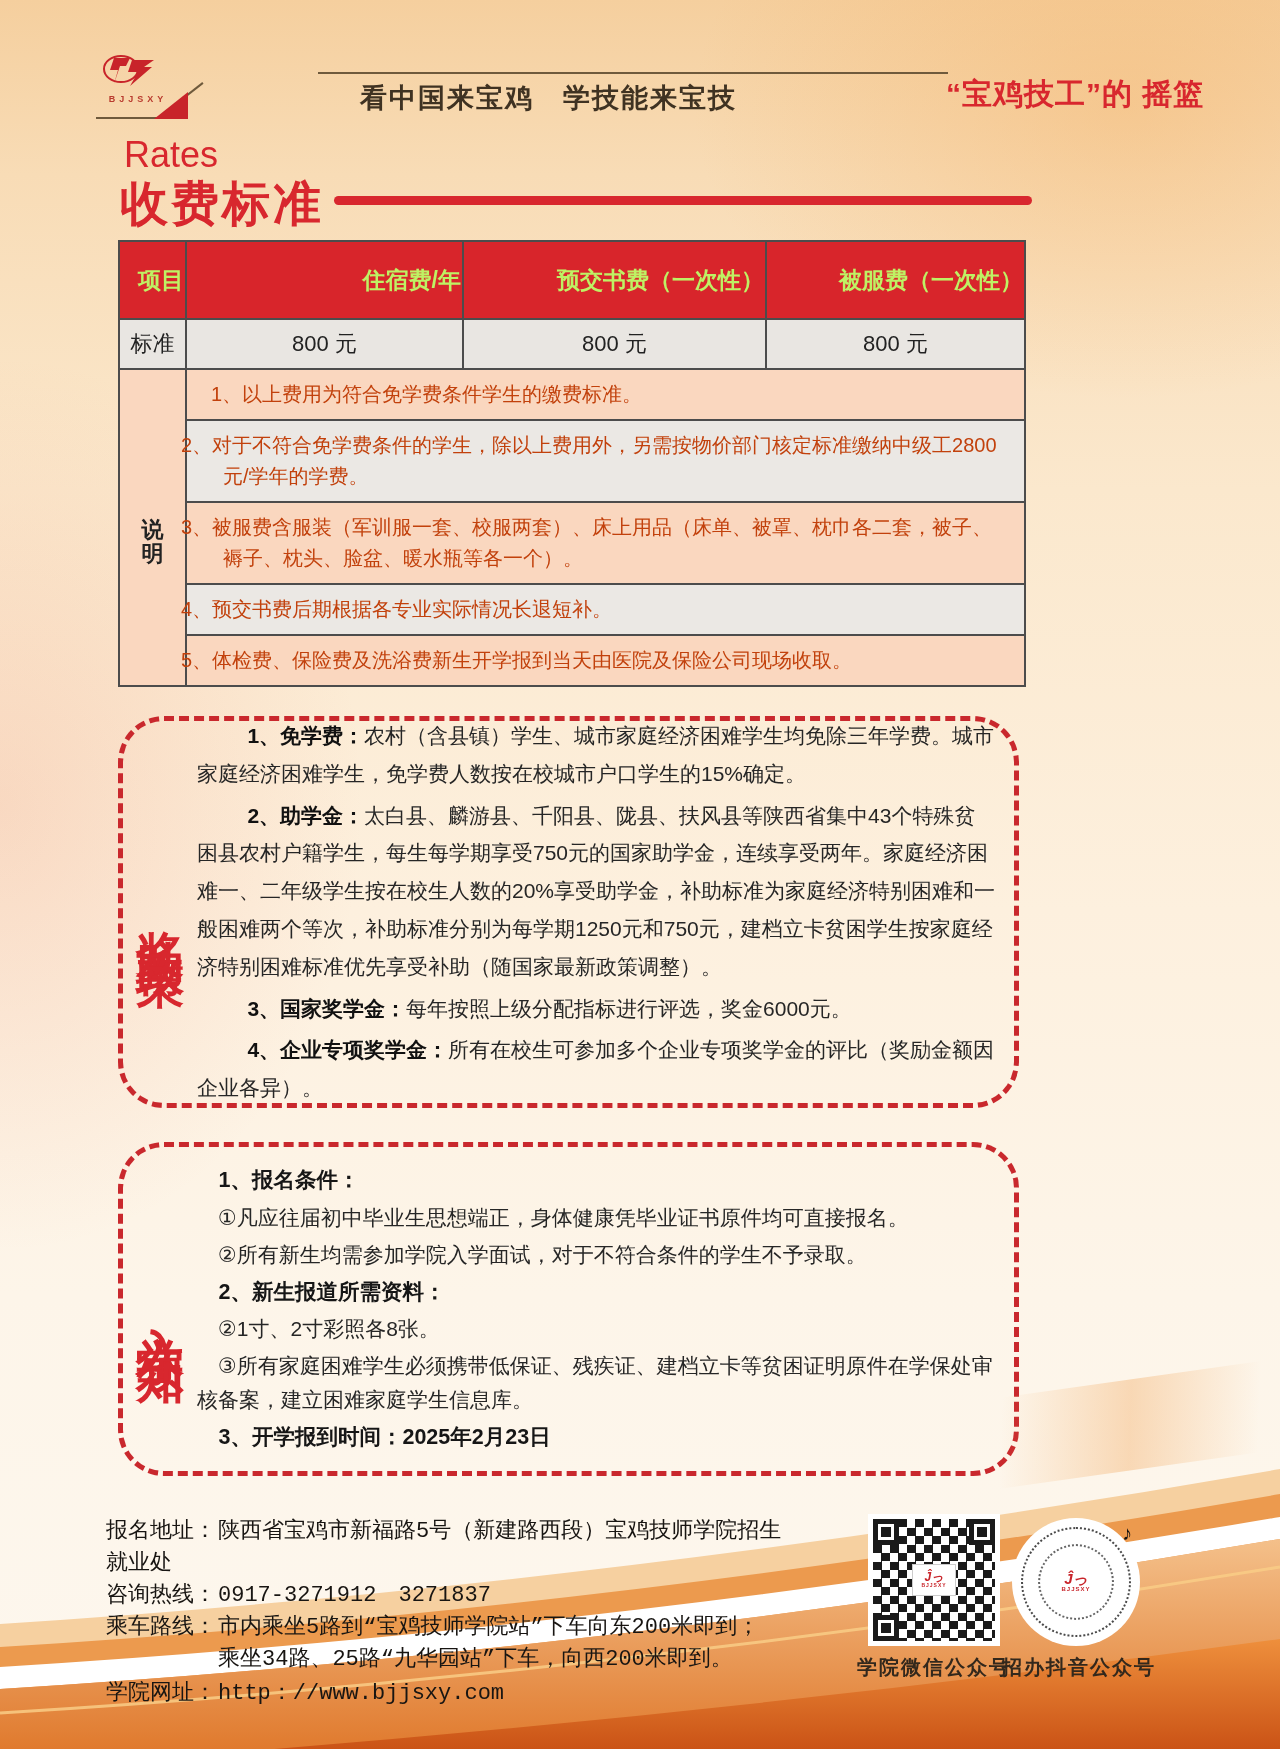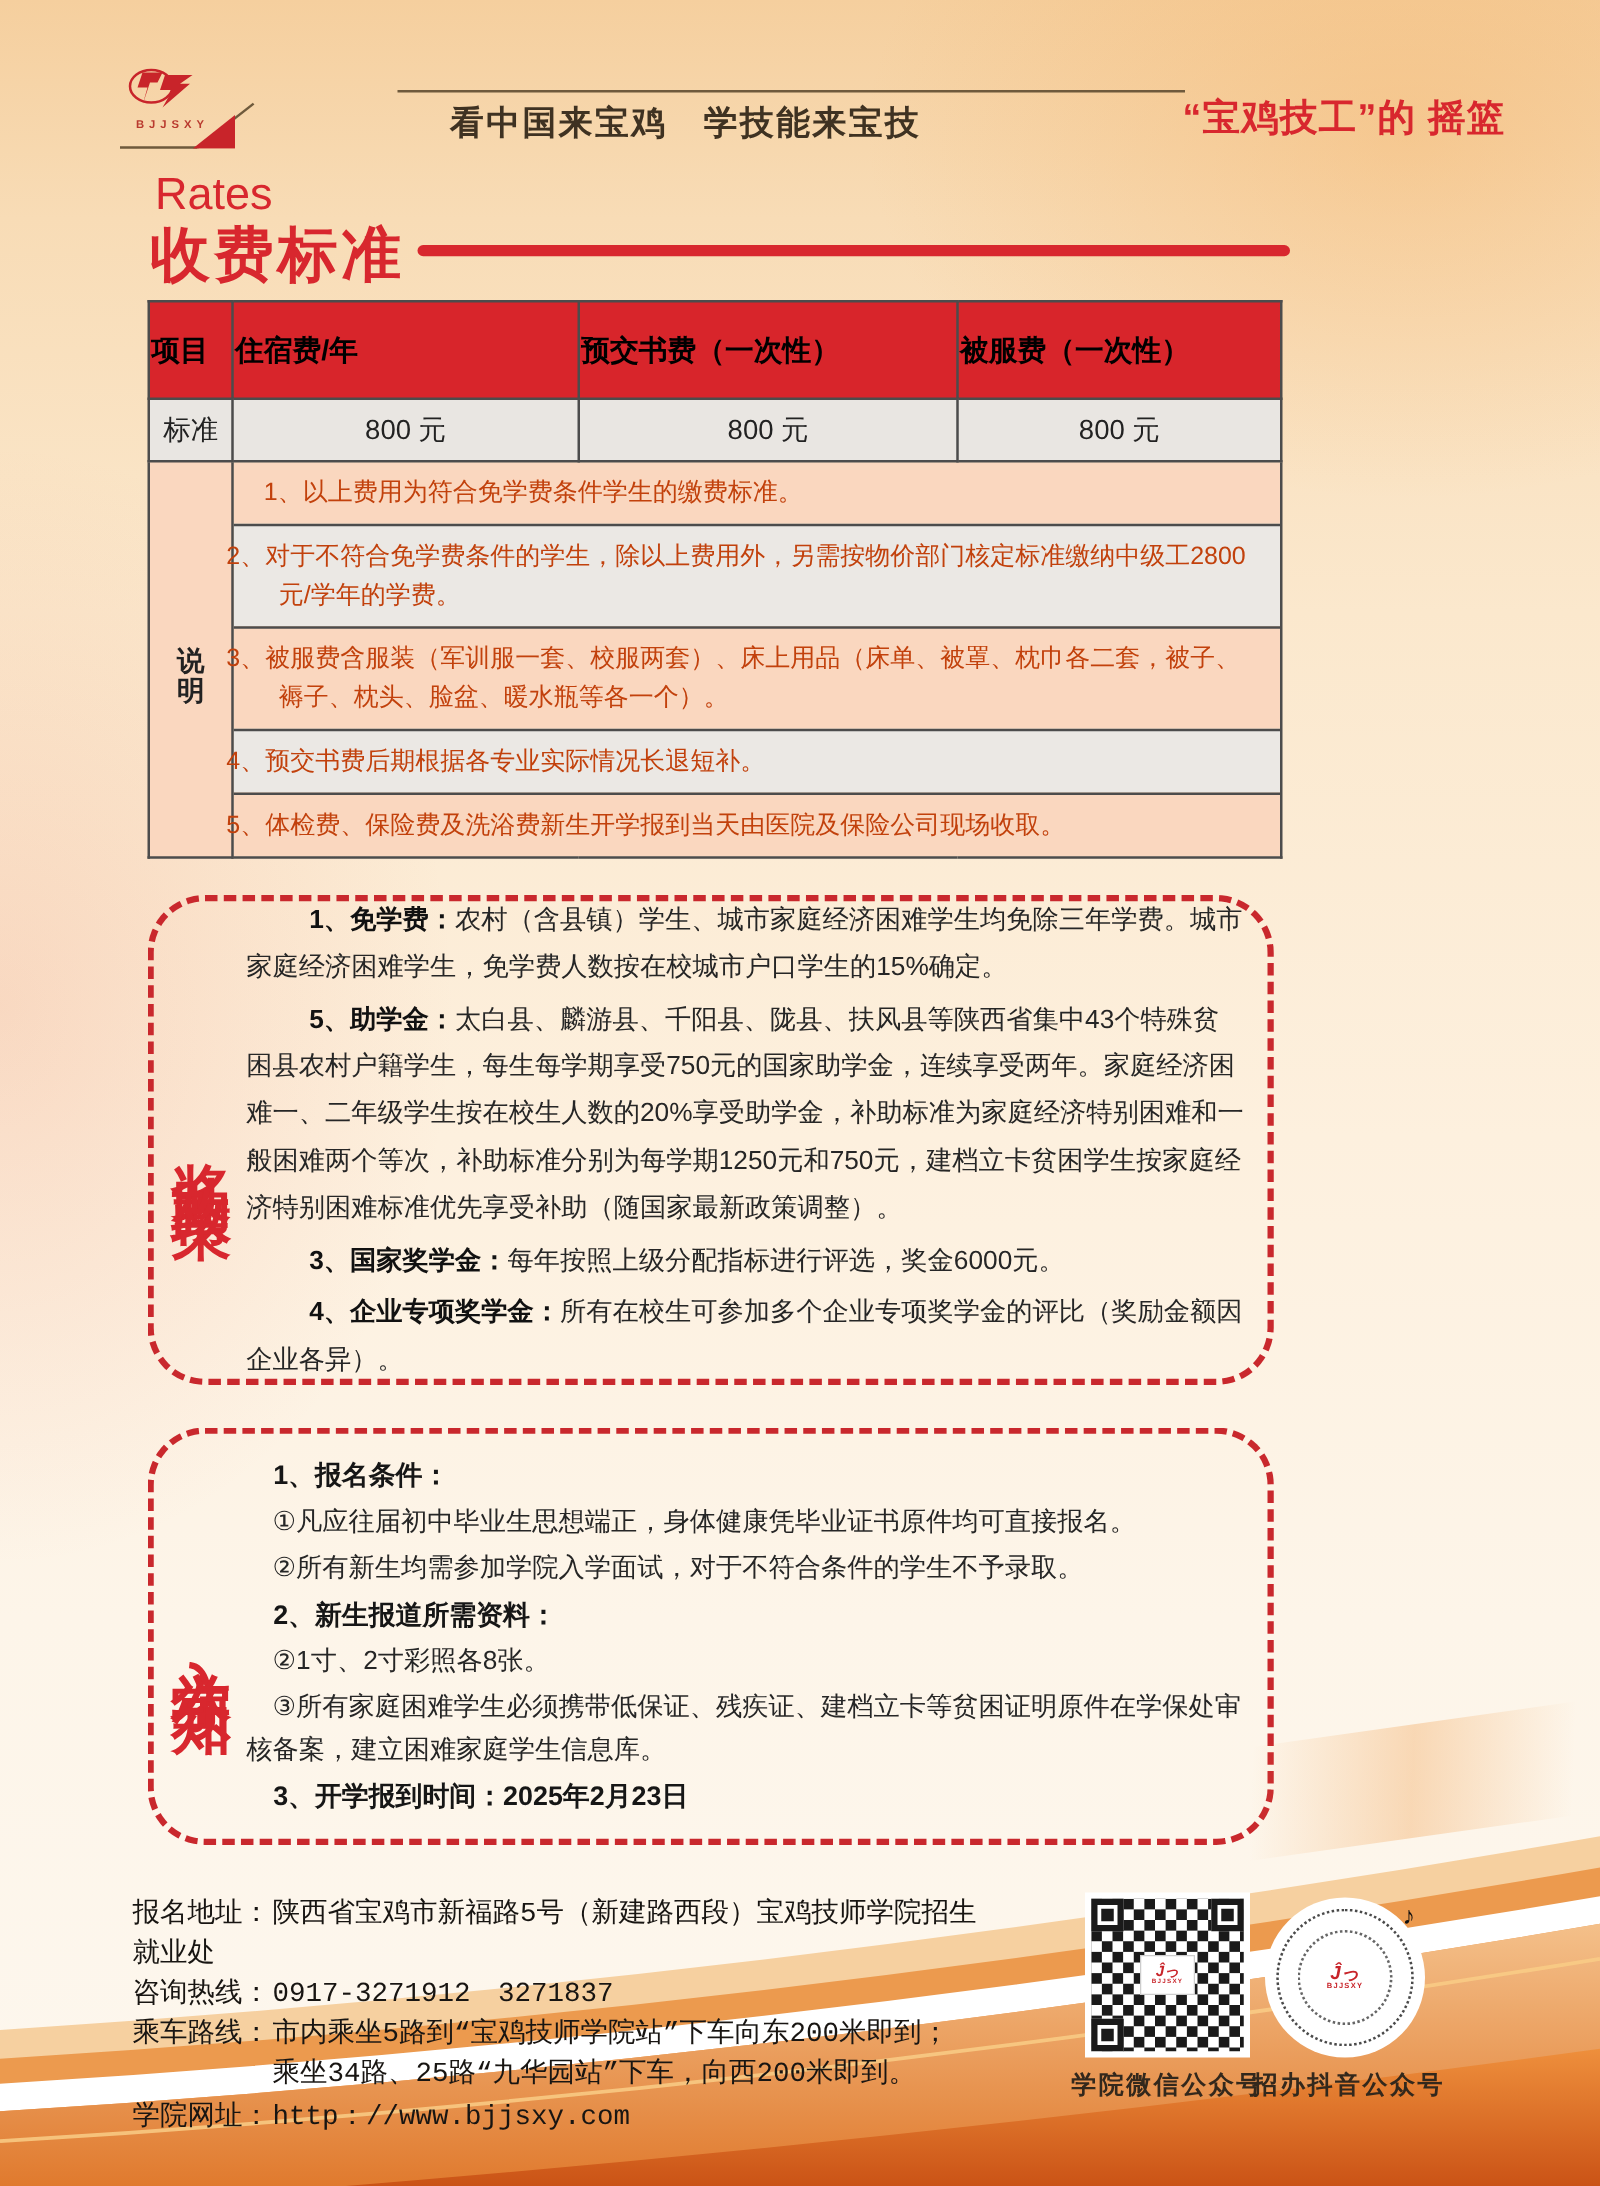--- a/index.html
+++ b/index.html
@@ -23,21 +23,21 @@
     clip-path:polygon(0 100%,100% 100%,100% 0);}
   .slogan{position:absolute;left:360px;top:80px;font-size:27px;font-weight:700;color:#3f3222;letter-spacing:2px;}
   .tagline{position:absolute;left:946px;top:74px;font-size:30px;font-weight:700;color:#d8272e;letter-spacing:1px;}
   
   .title-en{position:absolute;left:124px;top:134px;font-size:36px;color:#d8272e;font-weight:500;}
   .title-zh{position:absolute;left:120px;top:172px;font-size:48px;font-weight:900;color:#d8272e;letter-spacing:3px;}
   .title-rule{position:absolute;left:334px;top:196px;width:698px;height:9px;background:#d8272e;border-radius:5px;}
   
   .fee-table{position:absolute;left:118px;top:240px;width:906px;border-collapse:collapse;table-layout:fixed;}
   .fee-table th,.fee-table td{border:2px solid #4c4c4c;}
-  .fee-table th{background:#d8252b;color:#000000;height:74px;font-size:23px;font-weight:700;text-align:left;}
+  .fee-table th{background:#d8252b;color:#bef264;height:74px;font-size:23px;font-weight:700;text-align:right;}
   .std-row td{background:#e9e6e2;height:46px;font-size:22px;color:#222;text-align:center;}
   .shuoming-cell{background:#fad7bf;text-align:center;vertical-align:middle;}
   .shuoming-text{writing-mode:vertical-rl;text-orientation:upright;font-size:22px;font-weight:600;
     letter-spacing:26px;color:#222;display:inline-block;}
   .notes-cell{padding:0;vertical-align:top;}
   .note-row{font-size:20px;line-height:1.55;color:#c2410c;
     padding:9px 16px 9px calc(24px + 2.1em);text-indent:-2.1em;}
   .note-row.peach{background:#fad7bf;}
   .note-row.gray{background:#ebe8e4;}
   .note-row + .note-row{border-top:2px solid #4c4c4c;padding-left:36px;}
@@ -146,21 +146,21 @@
     </tr>
   </tbody>
     </table>
 
   <div class="dashed-box aid-box">
     <div class="v-col">
       <div class="v-title">奖助政策</div>
     </div>
     <div class="box-content">
       <p class="aid-item"><b>1、免学费：</b><span>农村（含县镇）学生、城市家庭经济困难学生均免除三年学费。城市家庭经济困难学生，免学费人数按在校城市户口学生的15%确定。</span></p>
-      <p class="aid-item"><b>5、助学金：</b><span>太白县、麟游县、千阳县、陇县、扶风县等陕西省集中43个特殊贫困县农村户籍学生，每生每学期享受750元的国家助学金，连续享受两年。家庭经济困难一、二年级学生按在校生人数的20%享受助学金，补助标准为家庭经济特别困难和一般困难两个等次，补助标准分别为每学期1250元和750元，建档立卡贫困学生按家庭经济特别困难标准优先享受补助（随国家最新政策调整）。</span></p>
+      <p class="aid-item"><b>2、助学金：</b><span>太白县、麟游县、千阳县、陇县、扶风县等陕西省集中43个特殊贫困县农村户籍学生，每生每学期享受750元的国家助学金，连续享受两年。家庭经济困难一、二年级学生按在校生人数的20%享受助学金，补助标准为家庭经济特别困难和一般困难两个等次，补助标准分别为每学期1250元和750元，建档立卡贫困学生按家庭经济特别困难标准优先享受补助（随国家最新政策调整）。</span></p>
       <p class="aid-item"><b>3、国家奖学金：</b><span>每年按照上级分配指标进行评选，奖金6000元。</span></p>
       <p class="aid-item"><b>4、企业专项奖学金：</b><span>所有在校生可参加多个企业专项奖学金的评比（奖励金额因企业各异）。</span></p>
     </div>
   </div>
 
   <div class="dashed-box notice-box">
     <div class="v-col">
       <div class="v-title">入学须知</div>
     </div>
     <div class="box-content">

